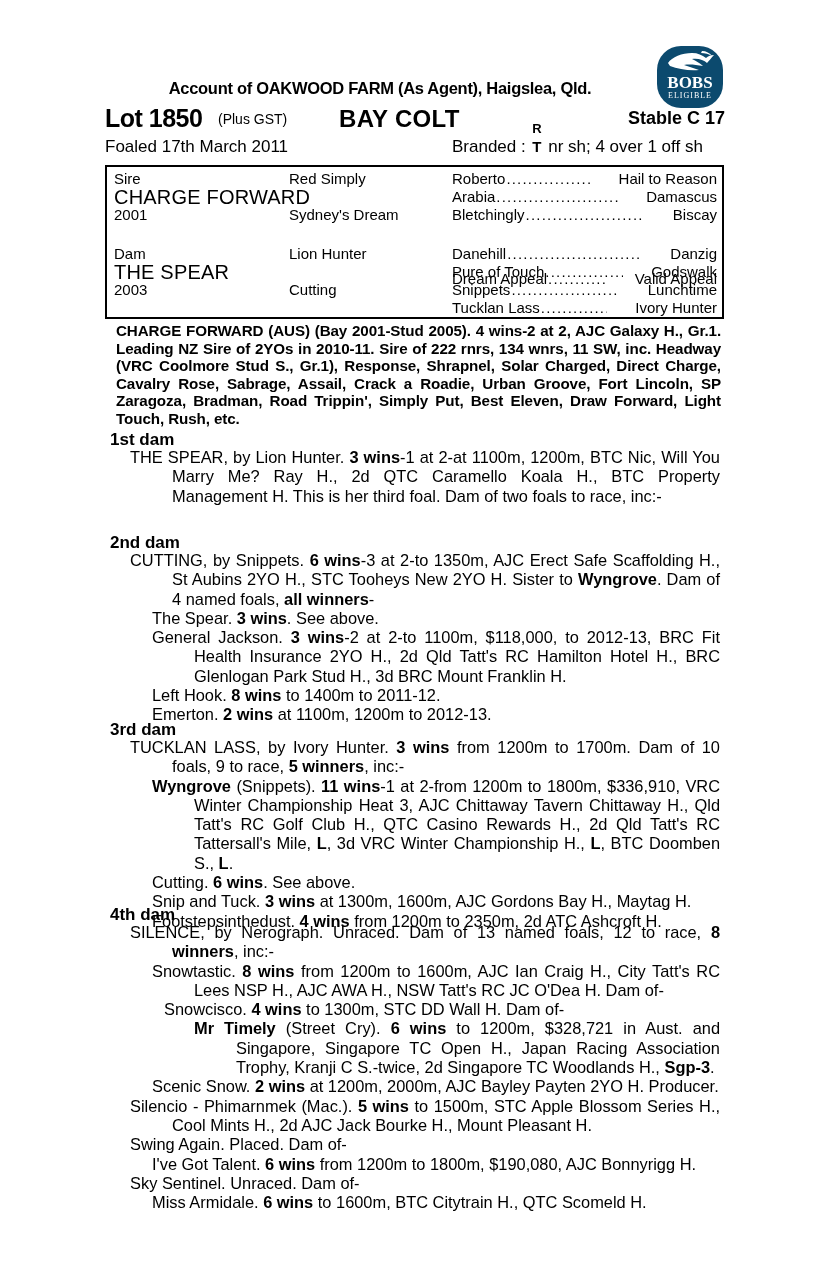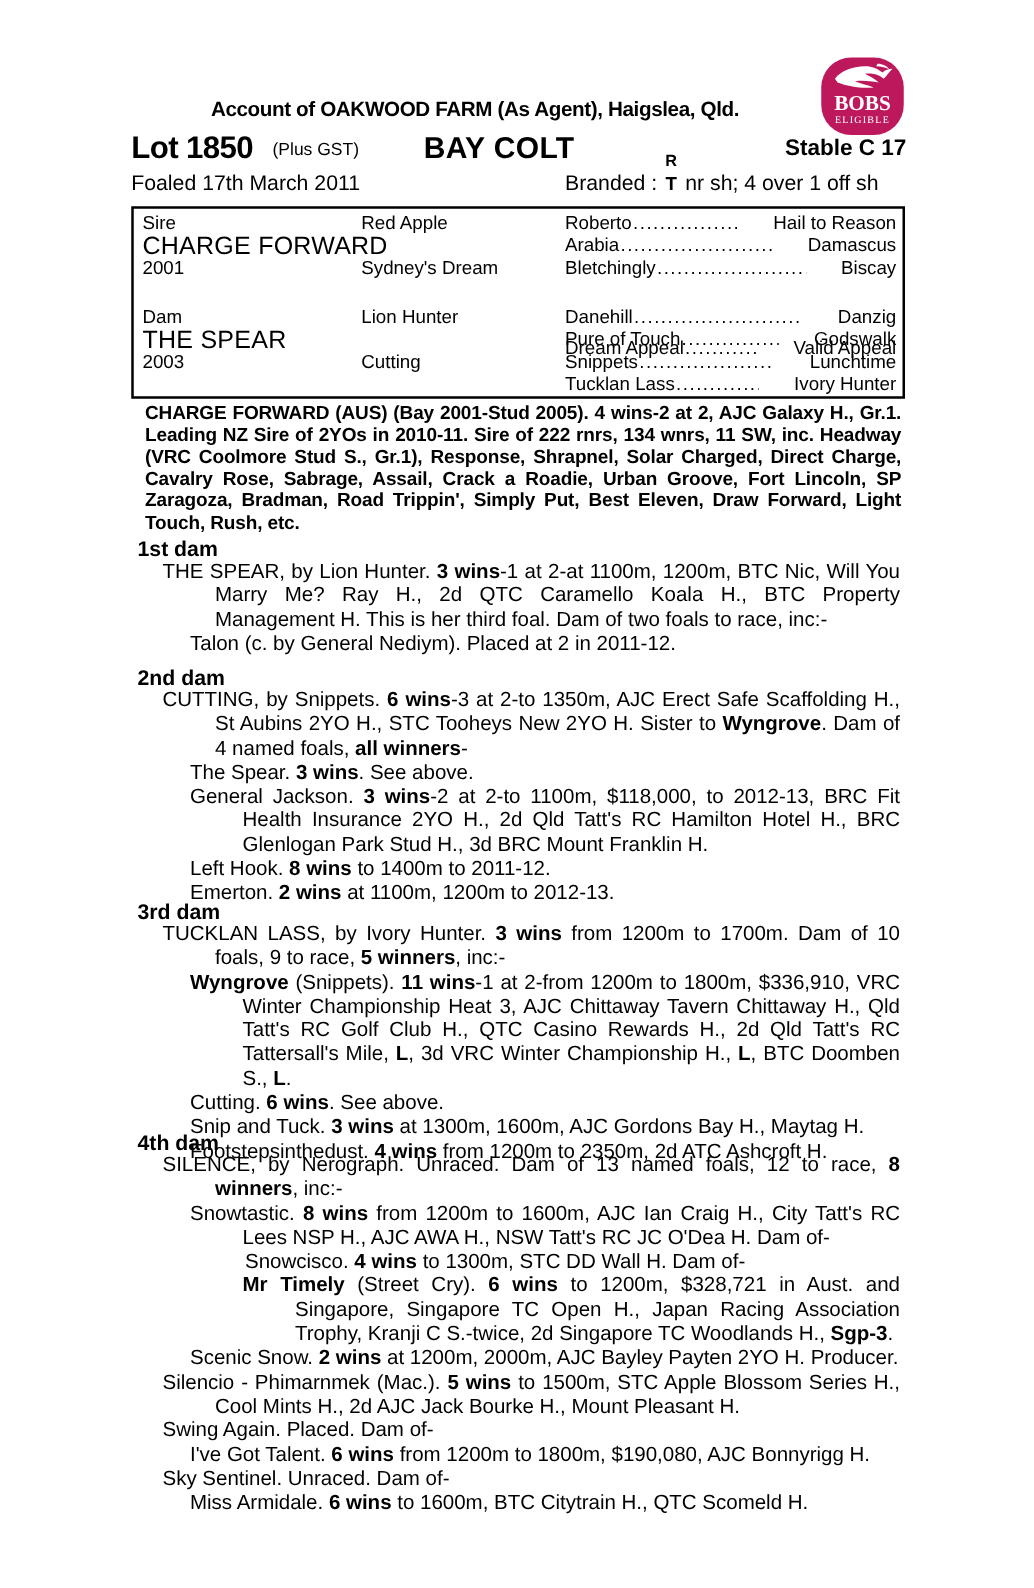--- a/index.html
+++ b/index.html
@@ -22,21 +22,21 @@
     height: 1270px;
   }
 
   
   .bobs-logo {
     position: absolute;
     left: 657px;
     top: 46px;
     width: 66px;
     height: 62px;
-    background: #be185d;
+    background: #0c4a6e;
     color: #ffffff;
     text-align: center;
     border-radius: 24px;
   }
   .bobs-horse {
     width: 56px;
     height: 24px;
     margin: 3px auto 0 auto;
     display: block;
   }
@@ -229,21 +229,21 @@
     width: 610px;
     font-size: 16.4px;
     line-height: 19.3px;
   }
   .ln {
     text-align: justify;
     text-indent: 0;
   }
   .i1 { margin-left: 20px; padding-left: 42px; text-indent: -42px; }
   .i2 { margin-left: 42px; padding-left: 42px; text-indent: -42px; }
-  .i3 { margin-left: 86px; padding-left: 42px; text-indent: -42px; }
+  .i3 { margin-left: 54px; padding-left: 42px; text-indent: -42px; }
   .i4 { margin-left: 84px; padding-left: 42px; text-indent: -42px; }
   .nojust { text-align: left; }
   b { font-weight: bold; }
 </style>
 </head>
 <body>
 
 <div class="page">
 
   <div class="bobs-logo">
@@ -265,21 +265,21 @@
   </div>
 
   <div class="foaled-row">
     <span class="foaled">Foaled 17th March 2011</span>
     <span class="branded"><span>Branded : </span><span class="brand-stack"><span class="brand-top">R</span><span class="brand-bot">T</span></span><span> nr sh; 4 over 1 off sh</span></span>
   </div>
 
   <div class="ped-table" id="ped-table">
       <div class="ped-row" style="top: 3px;">
         <div class="ped-c1">Sire</div>
-        <div class="ped-c2">Red Apple</div>
+        <div class="ped-c2">Red Simply</div>
         <div class="ped-c3">
           <span>Roberto</span>
           <span class="leader">........................................................................................................................</span>
           <span class="ped-right">Hail to Reason</span>
         </div>
       </div>
       <div class="ped-row" style="top: 21px;">
         <div class="ped-c1 ped-name-strong">CHARGE FORWARD</div>
         <div class="ped-c2"></div>
         <div class="ped-c3">
@@ -343,21 +343,20 @@
         </div>
       </div>
     </div>
 
   <div class="sire-para">CHARGE FORWARD (AUS) (Bay 2001-Stud 2005). 4 wins-2 at 2, AJC Galaxy H., Gr.1. Leading NZ Sire of 2YOs in 2010-11. Sire of 222 rnrs, 134 wnrs, 11 SW, inc. Headway (VRC Coolmore Stud S., Gr.1), Response, Shrapnel, Solar Charged, Direct Charge, Cavalry Rose, Sabrage, Assail, Crack a Roadie, Urban Groove, Fort Lincoln, SP Zaragoza, Bradman, Road Trippin', Simply Put, Best Eleven, Draw Forward, Light Touch, Rush, etc.</div>
 
   <div id="dam-sections">
       <div class="dam-head" style="top: 430px;">1st dam</div>
       <div class="dam-block" style="top: 448px;">
         <div class="ln i1">THE SPEAR, by Lion Hunter. <b>3 wins</b>-1 at 2-at 1100m, 1200m, BTC Nic, Will You Marry Me? Ray H., 2d QTC Caramello Koala H., BTC Property Management H. This is her third foal. Dam of two foals to race, inc:-</div>
-        <div class="ln i2 nojust">Talon (c. by General Nediym). Placed at 2 in 2011-12.</div>
       </div>
       <div class="dam-head" style="top: 533px;">2nd dam</div>
       <div class="dam-block" style="top: 551px;">
         <div class="ln i1">CUTTING, by Snippets. <b>6 wins</b>-3 at 2-to 1350m, AJC Erect Safe Scaffolding H., St Aubins 2YO H., STC Tooheys New 2YO H. Sister to <b>Wyngrove</b>. Dam of 4 named foals, <b>all winners</b>-</div>
         <div class="ln i2 nojust">The Spear. <b>3 wins</b>. See above.</div>
         <div class="ln i2">General Jackson. <b>3 wins</b>-2 at 2-to 1100m, $118,000, to 2012-13, BRC Fit Health Insurance 2YO H., 2d Qld Tatt's RC Hamilton Hotel H., BRC Glenlogan Park Stud H., 3d BRC Mount Franklin H.</div>
         <div class="ln i2 nojust">Left Hook. <b>8 wins</b> to 1400m to 2011-12.</div>
         <div class="ln i2 nojust">Emerton. <b>2 wins</b> at 1100m, 1200m to 2012-13.</div>
       </div>
       <div class="dam-head" style="top: 720px;">3rd dam</div>

